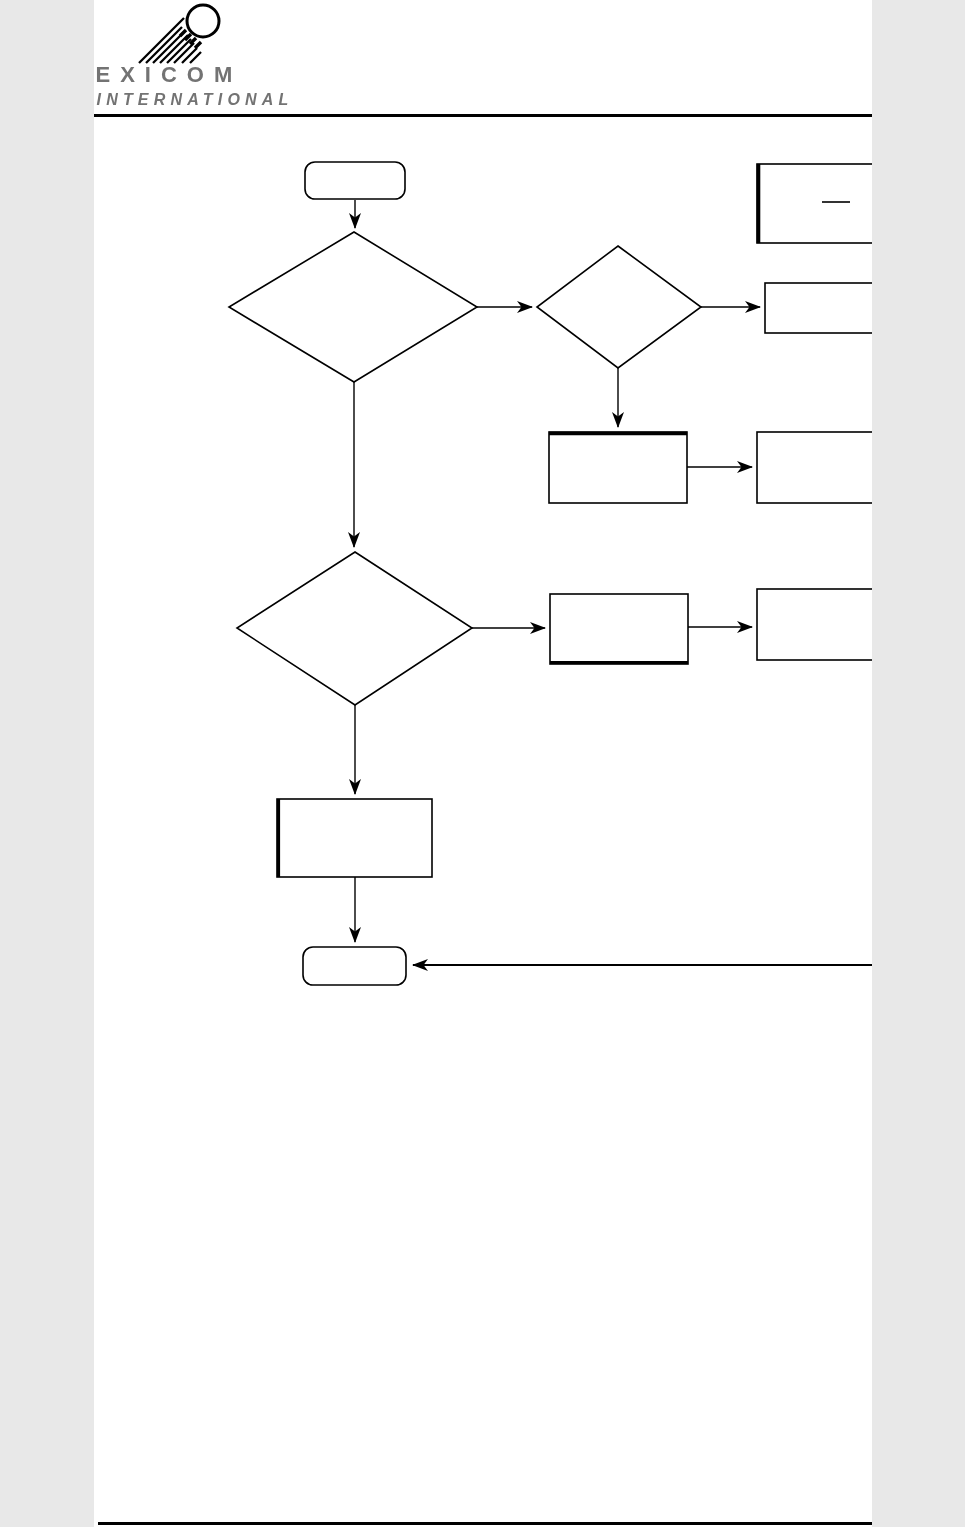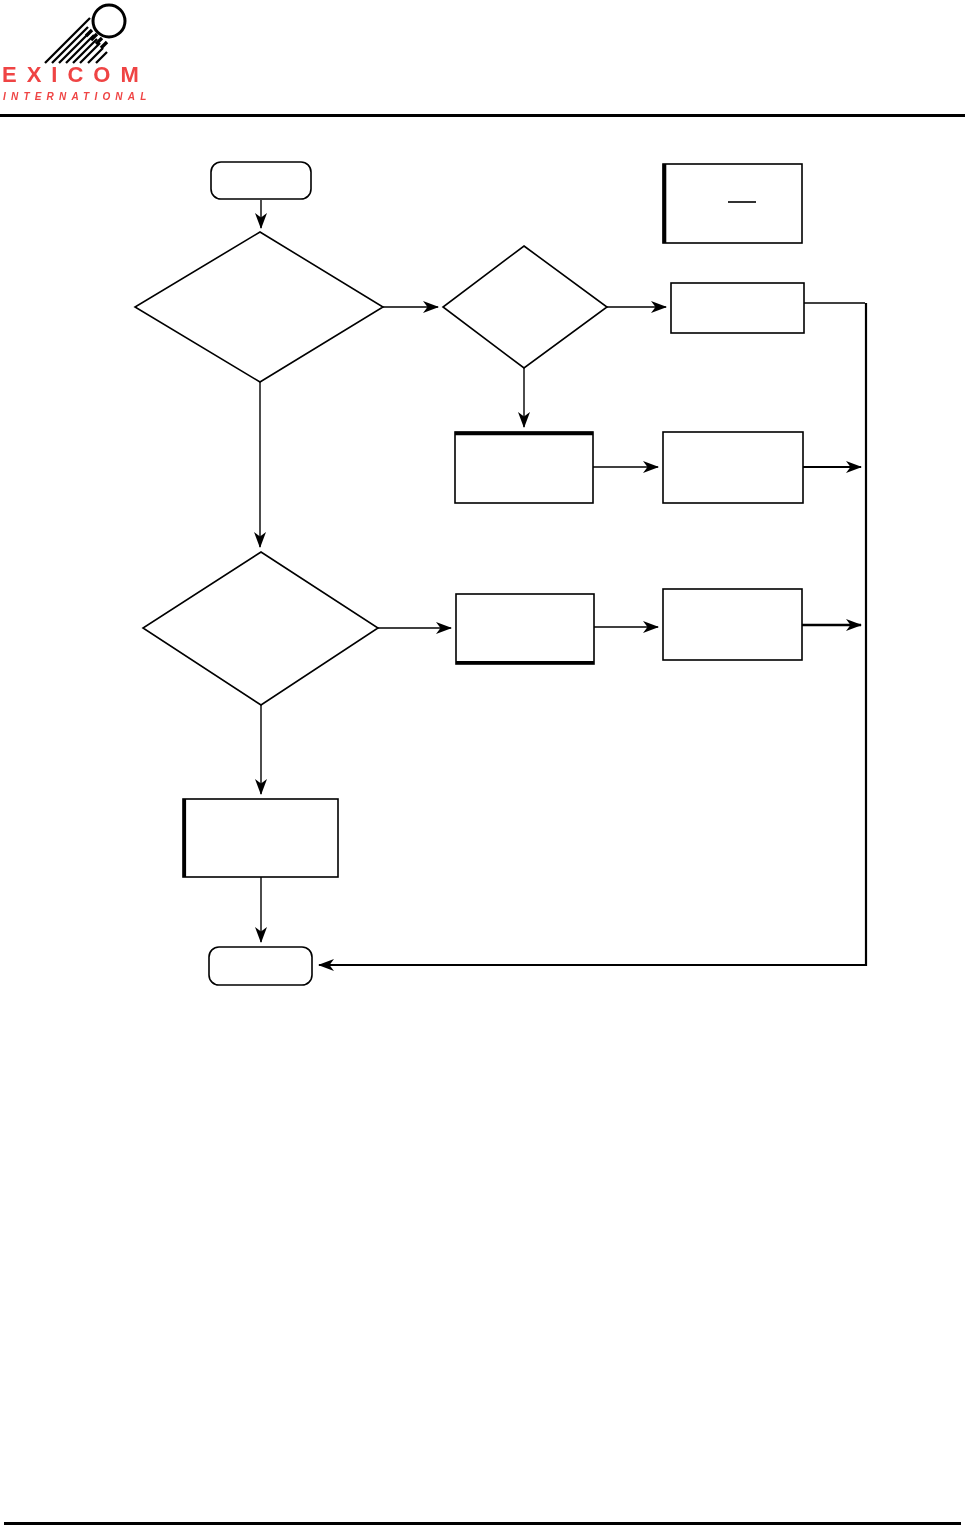--- a/index.html
+++ b/index.html
@@ -1,35 +1,35 @@
 <!DOCTYPE html>
 <html><head>
 <meta charset="utf-8">
 <style>
   html, body { margin: 0; padding: 0; background: #e8e8e8; }
   .page {
     position: relative;
-    width: 965px;
+    width: 778px;
     height: 1527px;
     margin: 0 auto;
     background: #ffffff;
     overflow: hidden;
     font-family: "Liberation Sans", sans-serif;
-    color: #ef4444;
+    color: #737373;
   }
   .logo { position: absolute; left: 0; top: 0; width: 200px; height: 112px; }
   .logo-mark { position: absolute; left: 0; top: 0; }
   .logo-brand {
     position: absolute; left: 2px; top: 62px;
     font-size: 22px; font-weight: bold; letter-spacing: 10px;
     white-space: nowrap;
   }
   .logo-subtitle {
     position: absolute; left: 3px; top: 91px;
-    font-size: 10px; font-style: italic; font-weight: bold;
+    font-size: 16px; font-style: italic; font-weight: bold;
     letter-spacing: 5.2px; white-space: nowrap;
   }
   .rule-top {
     position: absolute; left: 0; top: 114px;
     width: 965px; height: 3px; background: #000;
   }
   .rule-bottom {
     position: absolute; left: 4px; top: 1522px;
     width: 957px; height: 3px; background: #000;
   }

